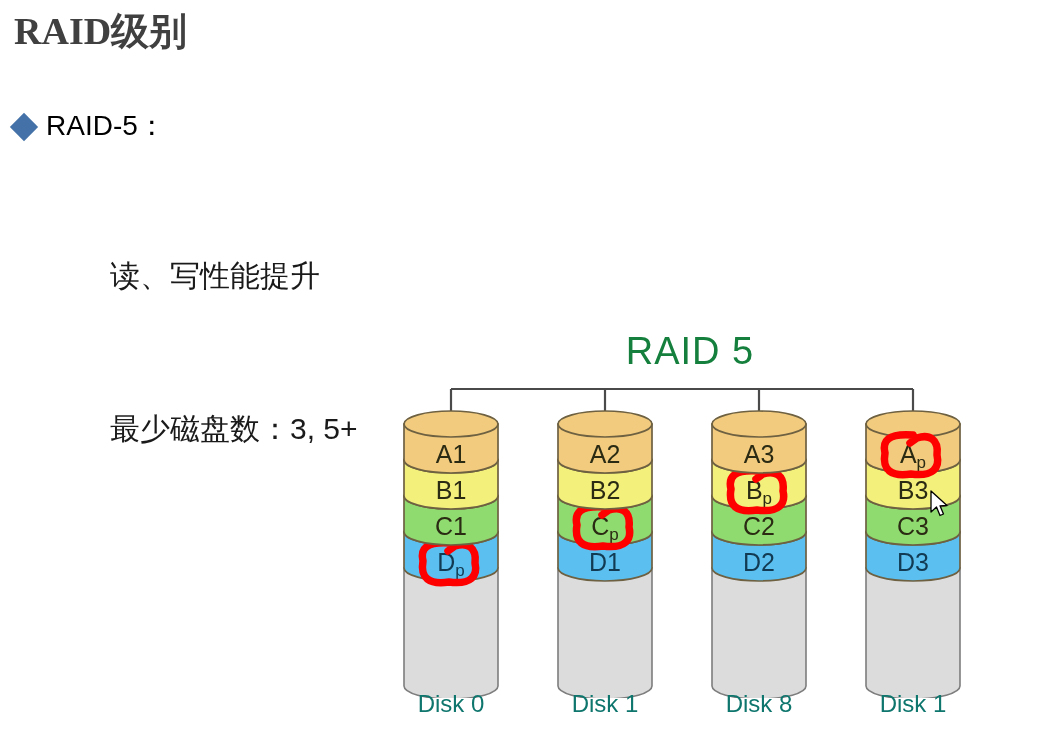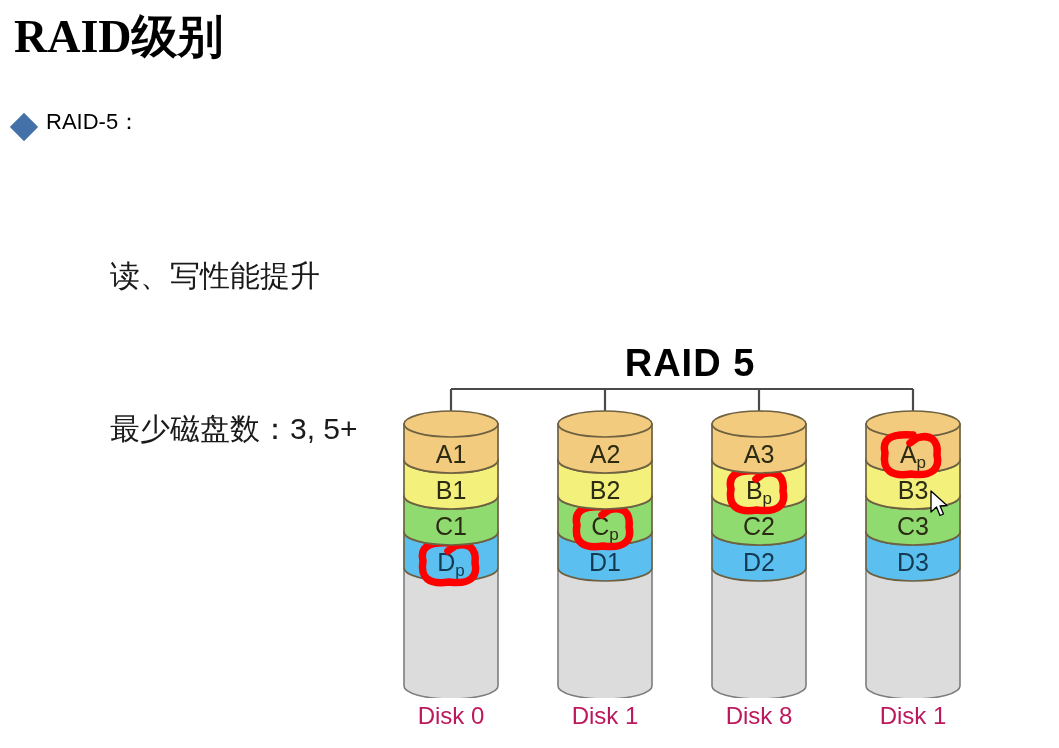--- a/index.html
+++ b/index.html
@@ -14,25 +14,25 @@
     overflow: hidden;
     font-family: "Liberation Sans", sans-serif;
     color: #000000;
   }
 
   
   #slide-title {
     position: absolute;
     left: 14px;
     top: 6px;
-    font-size: 46px;
+    font-size: 38px;
     font-weight: bold;
     font-family: "Liberation Serif", "DejaVu Serif", serif;
     letter-spacing: 0px;
-    color: #000000;
+    color: #404040;
     white-space: nowrap;
   }
 
   
   #bullet-block {
     position: absolute;
     left: 0px;
     top: 104px;
     width: 720px;
   }
@@ -48,21 +48,21 @@
     top: 13px;
     width: 20px;
     height: 20px;
     background: #4472a8;
     transform: rotate(45deg);
   }
   .bullet-label {
     position: absolute;
     left: 46px;
     top: 3px;
-    font-size: 22px;
+    font-size: 28px;
     font-family: "Liberation Sans", sans-serif;
     white-space: nowrap;
   }
   .sub-line {
     position: absolute;
     left: 110px;
     font-size: 30px;
     font-family: "Liberation Sans", sans-serif;
     white-space: nowrap;
     color: #1a1a1a;
@@ -76,28 +76,27 @@
   #raid-diagram {
     position: absolute;
     left: 380px;
     top: 330px;
     width: 620px;
     height: 418px;
   }
   #diagram-title {
     position: absolute;
     left: 0;
-    top: 12px;
+    top: 0;
     width: 620px;
     text-align: center;
     font-size: 38px;
     font-family: "Liberation Sans", sans-serif;
-    color: #000000;
+    color: #15803d;
     letter-spacing: 1px;
-    font-weight: bold;
   }
   #connector-svg {
     position: absolute;
     left: 0;
     top: 50px;
     width: 620px;
     height: 50px;
   }
 
   .disk-column {
@@ -111,26 +110,26 @@
   .disk-col-3 { left: 477px; }
 
   .disk-svg {
     display: block;
     width: 112px;
     height: 290px;
   }
 
   .disk-label {
     position: absolute;
-    top: 372px;
+    top: 360px;
     width: 112px;
     text-align: center;
     font-size: 24px;
     font-family: "Liberation Sans", sans-serif;
-    color: #be185d;
+    color: #0f766e;
   }
 
   .block-text {
     font-family: "Liberation Sans", sans-serif;
     font-size: 25px;
     fill: #2b2b14;
     text-anchor: middle;
   }
   .block-text-blue { fill: #123a52; }
 

